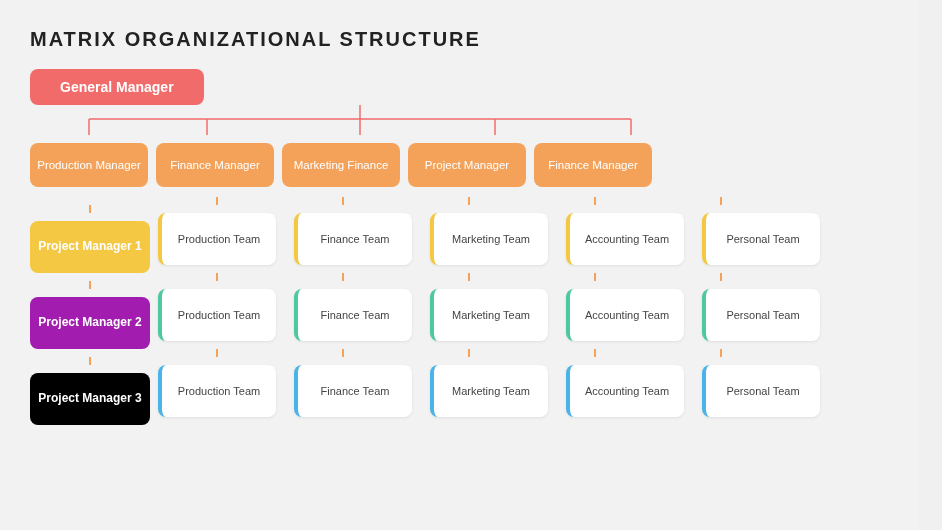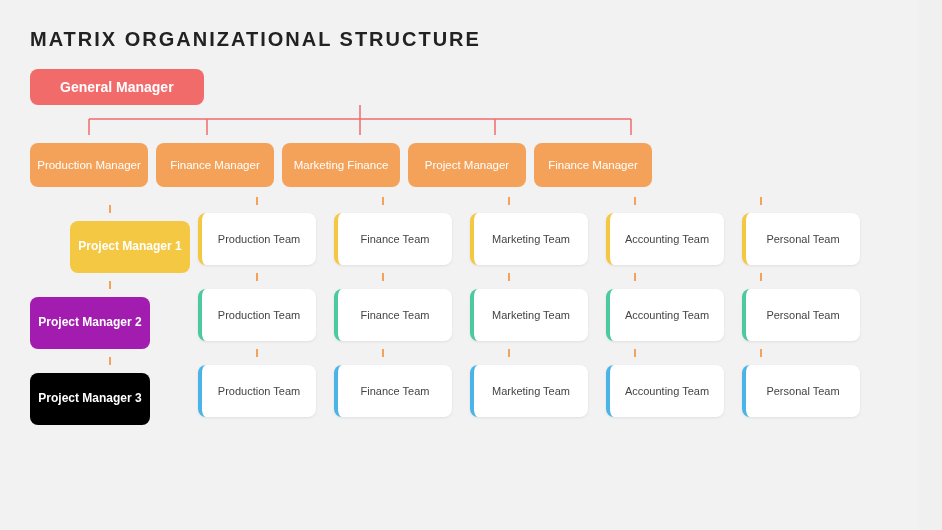--- a/index.html
+++ b/index.html
@@ -69,21 +69,21 @@
       font-size: 12px;
       font-weight: 600;
       text-align: center;
       width: 120px;
       height: 52px;
       display: flex;
       align-items: center;
       justify-content: center;
       line-height: 1.3;
     }
-    .pm1 { background: #f4c842; margin-left: 40px; }
+    .pm1 { background: #f4c842; }
     .pm2 { background: #a21caf; }
     .pm3 { background: #000000; }
 
     .rows-col {
       display: flex;
       flex-direction: column;
       gap: 8px;
     }
     .team-row {
       display: flex;

